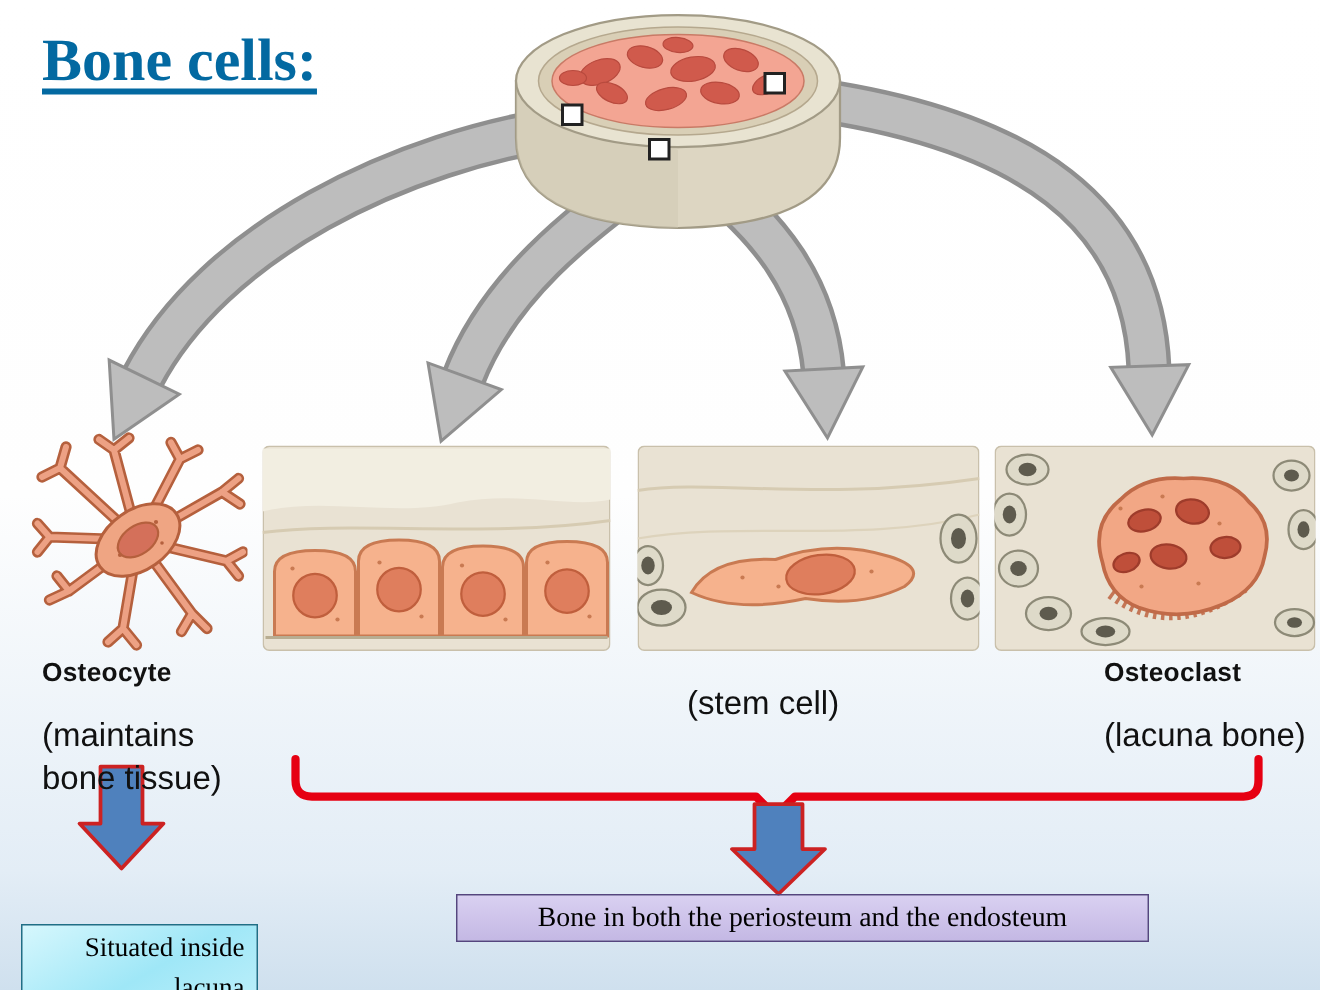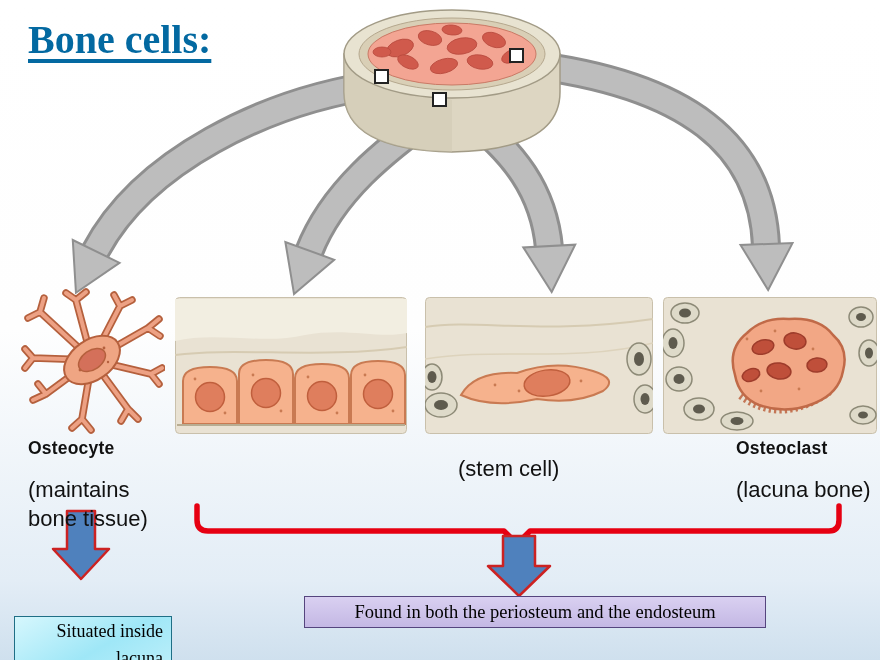--- a/index.html
+++ b/index.html
@@ -224,13 +224,13 @@
 </div>
 <div class="cell-label" style="left:458px;width:200px">
   <div class="cell-desc">(stem cell)</div>
 </div>
 <div class="cell-label" style="left:736px;width:180px">
   <div class="cell-name">Osteoclast</div>
   <div class="cell-desc">(lacuna bone)</div>
 </div>
 
 <div class="callout callout-lacuna">Situated inside lacuna</div>
-<div class="callout callout-membranes">Found in both the periosteum and the endosteum</div>
+<div class="callout callout-membranes">Bone in both the periosteum and the endosteum</div>
 
 </body></html>

